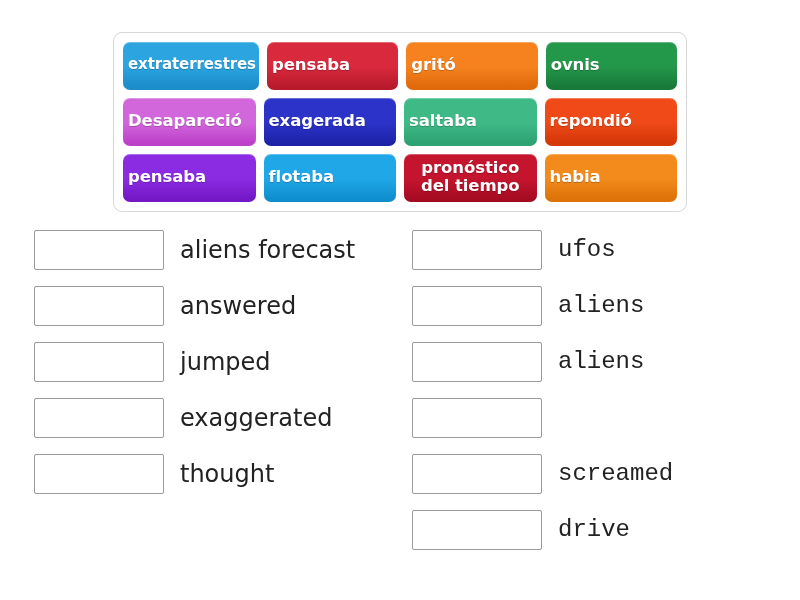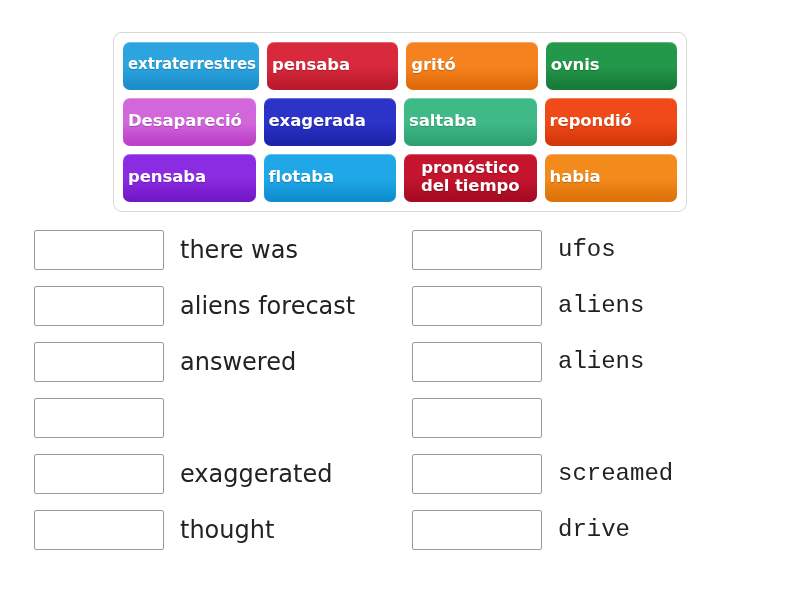--- a/index.html
+++ b/index.html
@@ -142,32 +142,29 @@
       <div class="tile" style="background: linear-gradient(rgb(242, 138, 28) 0%, rgb(242, 138, 28) 55%, rgb(221, 115, 9) 100%); border-bottom: 3px solid rgb(221, 115, 9); box-shadow: rgba(255, 255, 255, 0.3) 0px 1px 0px inset;">
         <span class="tile-text">habia</span>
       </div>
     </div>
   </div>
 
 <div id="answer-area">
   <div class="answer-col" id="answer-col-left">
       <div class="answer-row">
         <div class="drop-box"></div>
-        <div class="answer-label">there was</div>
-      </div>
-      <div class="answer-row">
-        <div class="drop-box"></div>
         <div class="answer-label">aliens forecast</div>
       </div>
       <div class="answer-row">
         <div class="drop-box"></div>
         <div class="answer-label">answered</div>
       </div>
       <div class="answer-row">
         <div class="drop-box"></div>
+        <div class="answer-label">jumped</div>
       </div>
       <div class="answer-row">
         <div class="drop-box"></div>
         <div class="answer-label">exaggerated</div>
       </div>
       <div class="answer-row">
         <div class="drop-box"></div>
         <div class="answer-label">thought</div>
       </div>
     </div>

